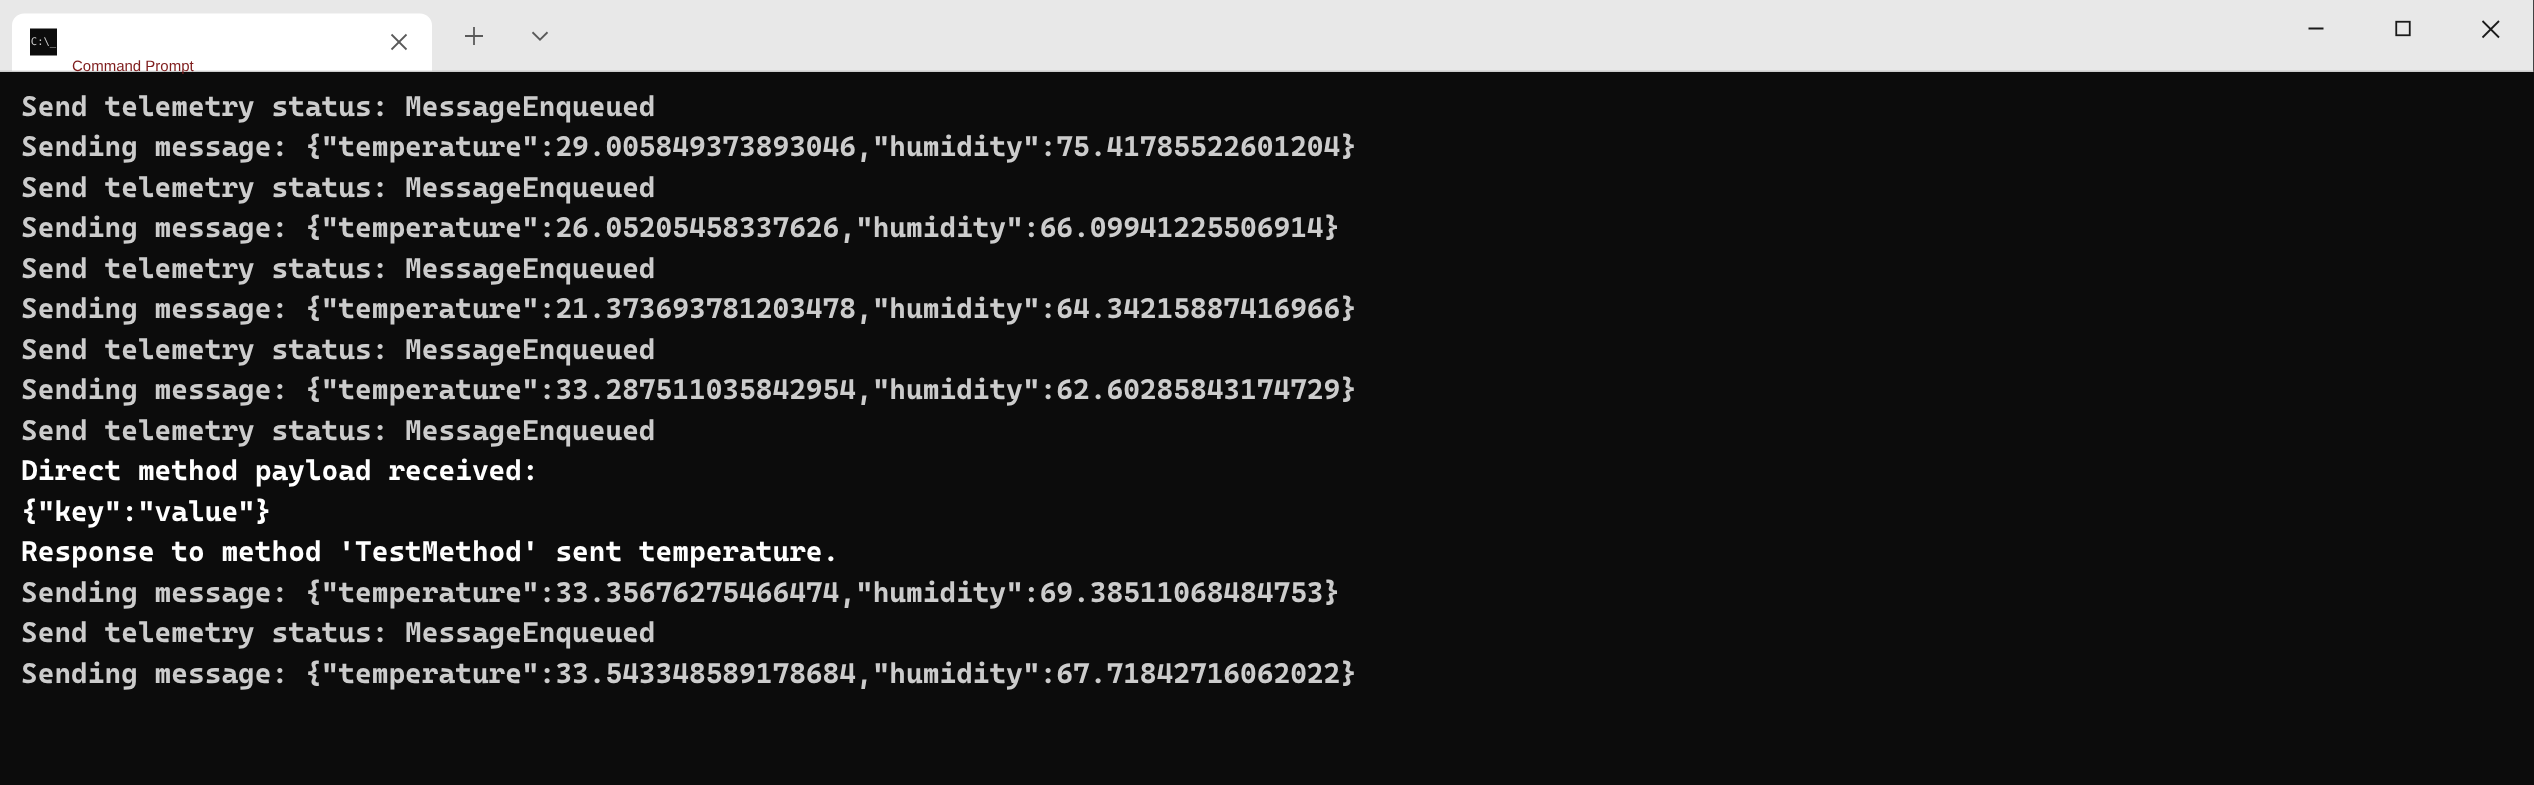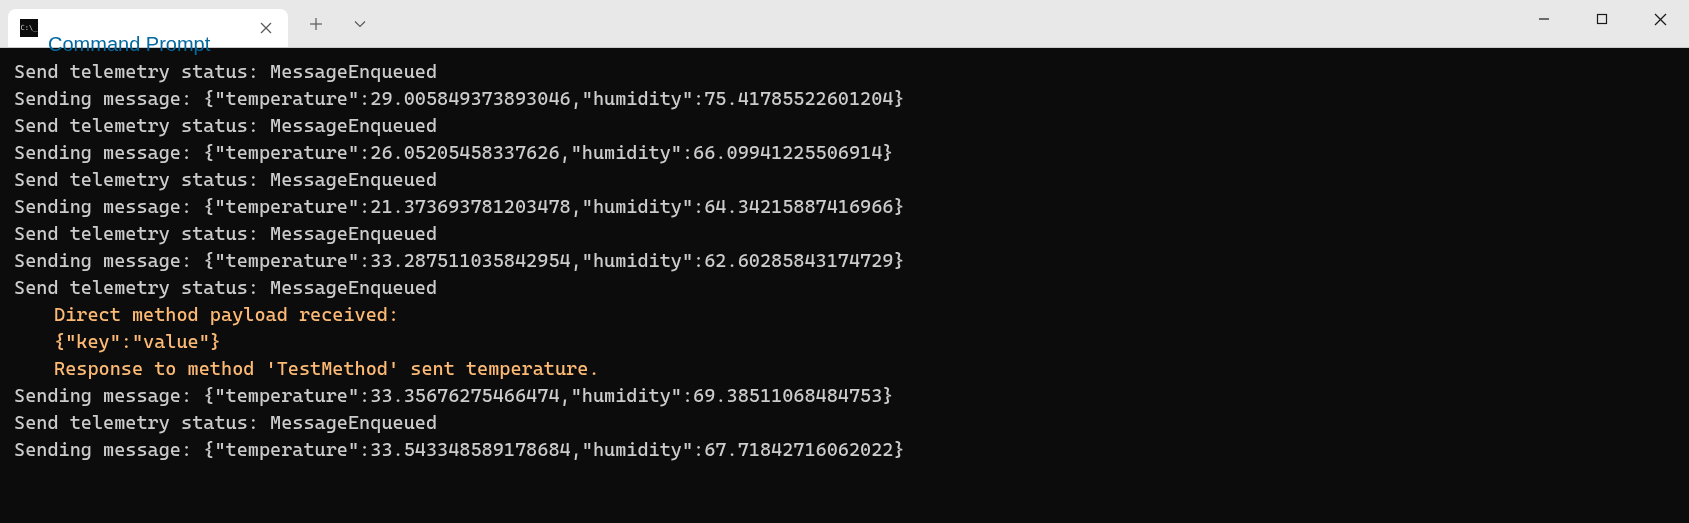--- a/index.html
+++ b/index.html
@@ -55,22 +55,22 @@
     }
     
     .tab-icon::after {
       content: "C:\\_";
       color: #ccc;
       font-size: 7px;
       font-family: monospace;
     }
     
     .tab-title {
-      font-size: 20px;
-      color: #0369a1;
+      font-size: 10px;
+      color: #7f1d1d;
       flex: 1;
       margin-top: 32px;
     }
     
     .tab-close {
       width: 20px;
       height: 20px;
       display: flex;
       align-items: center;
       justify-content: center;
@@ -115,30 +115,29 @@
     
     .terminal-content {
       background: #0c0c0c;
       height: calc(100% - 48px);
       padding: 10px 14px;
       font-family: "Cascadia Mono", "Consolas", monospace;
       font-size: 19px;
       line-height: 1.42;
       color: #cccccc;
       overflow: hidden;
-      font-weight: 400;
+      font-weight: 700;
     }
     
     .line {
       white-space: pre;
     }
     
     .line.green {
-      color: #fdba74;
-      margin-left: 40px;
+      color: #ffffff;
     }
     
     svg {
       display: block;
     }
   </style>
 </head>
 <body>
 
 <div class="title-bar">

